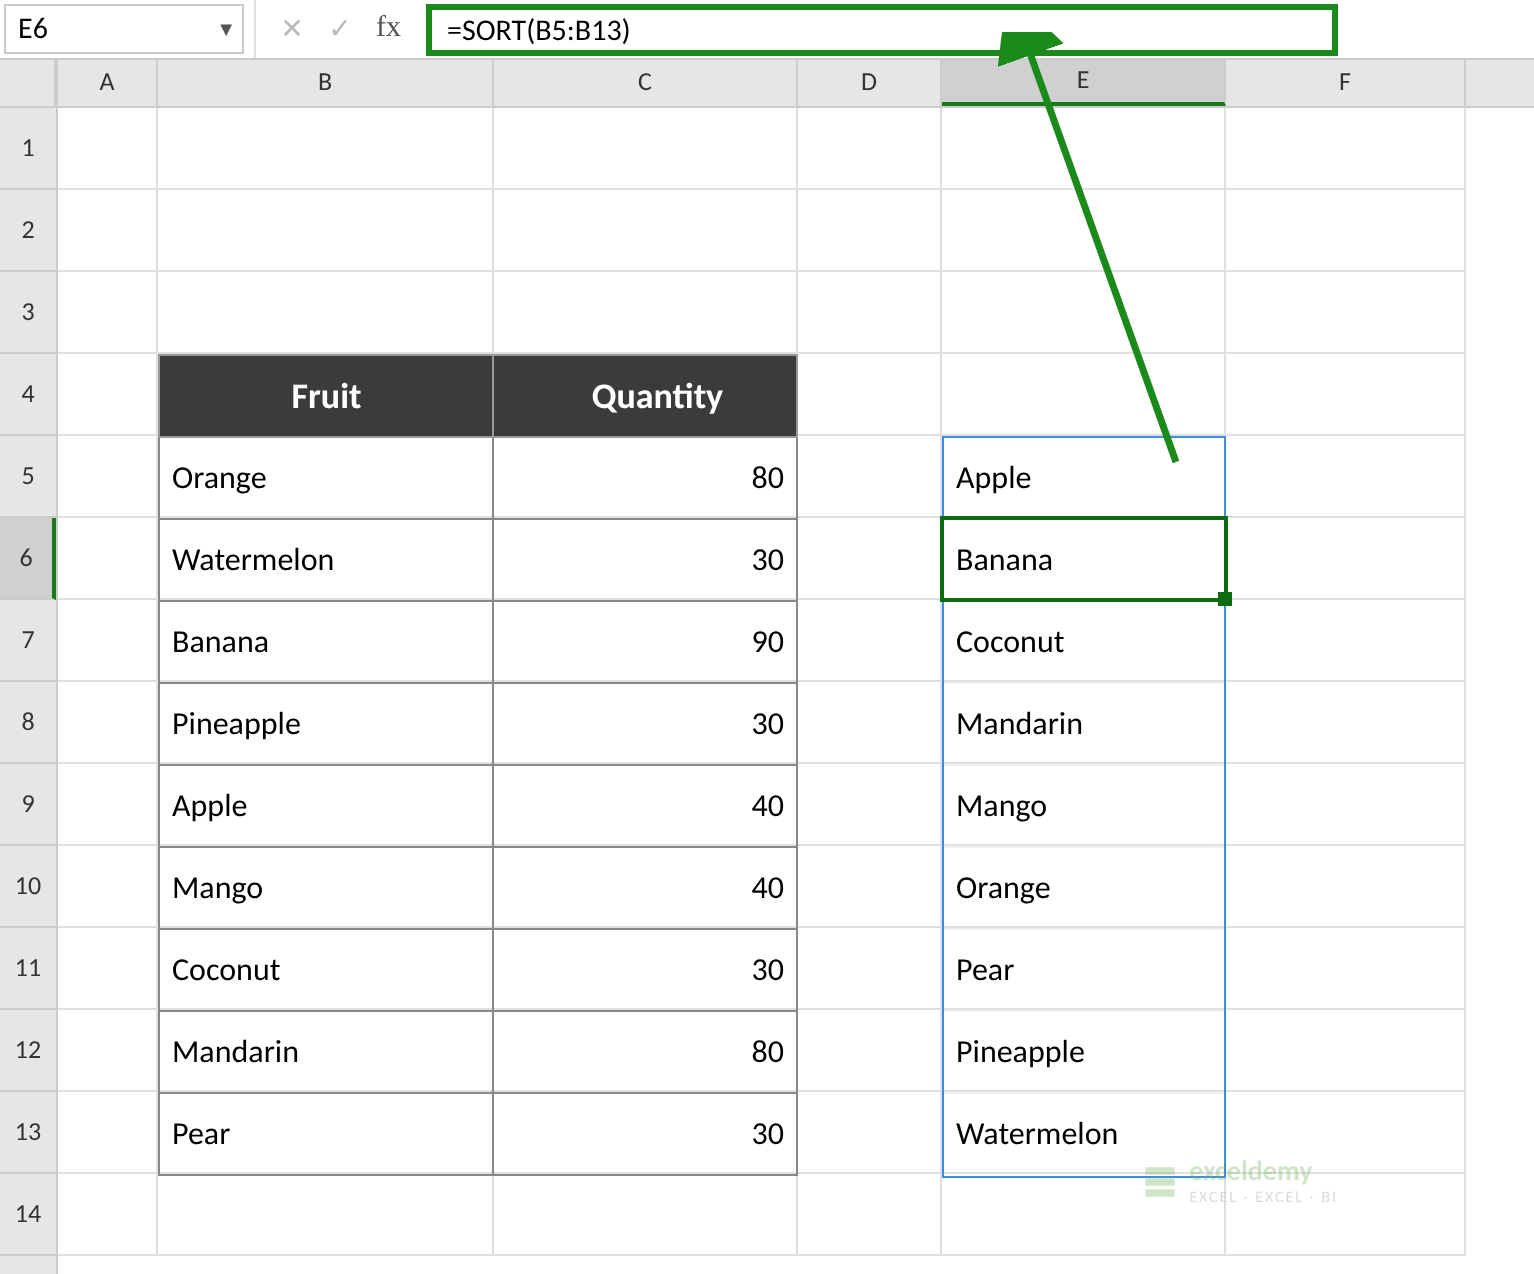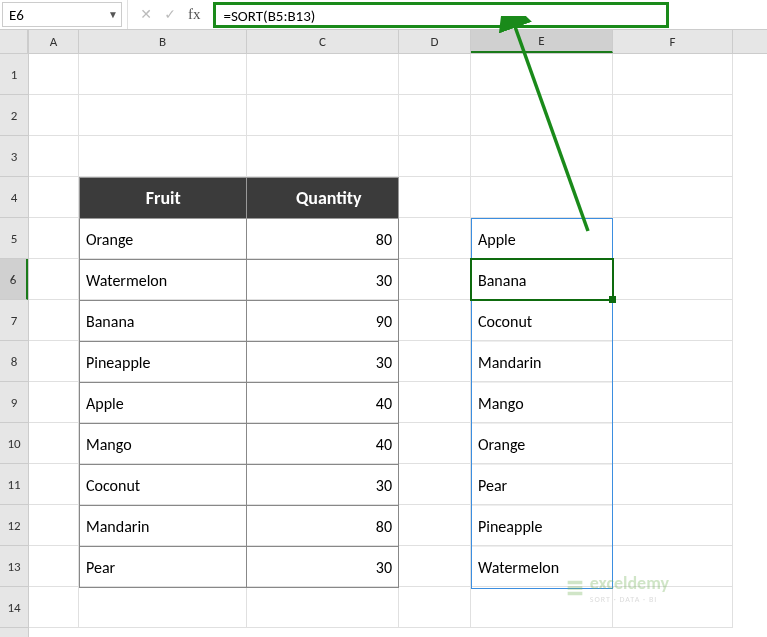--- a/index.html
+++ b/index.html
@@ -127,21 +127,21 @@
       pointer-events: none;
     }
     .watermark {
       position: absolute;
       right: 98px; bottom: 24px;
       display: flex; align-items: center;
       opacity: 0.35; color: #888;
       font-size: 12px;
     }
     .watermark svg { margin-right: 4px;}
-    .watermark .big { font-size: 18px; font-weight: bold; color: #7bb661;}
+    .watermark .big { font-size: 14px; font-weight: bold; color: #7bb661;}
     .watermark .sub { font-size: 8px; letter-spacing: 1px; color: #999;}
   </style>
 </head>
 <body>
 
 <div class="formula-bar">
   <div class="name-box">
     <span>E6</span>
     <span class="dd">▼</span>
   </div>
@@ -356,21 +356,21 @@
       <div class="selected-cell">
         <div class="fill-handle"></div>
       </div>
 
       <div class="watermark">
         <svg width="22" height="22" viewBox="0 0 24 24">
             <path fill="#7bb661" d="M4 4h16v4H4zM4 10h16v4H4zM4 16h16v4H4z"></path>
           </svg>
         <div>
           <div class="big">exceldemy</div>
-          <div class="sub">SORT · DATA · BI</div>
+          <div class="sub">EXCEL · EXCEL · BI</div>
         </div>
       </div>
     </div>
   </div>
 </div>
 
 <svg class="arrow-svg">
   <defs>
     <marker id="ah" markerWidth="12" markerHeight="12" refX="2" refY="5" orient="auto">
       <polygon points="0,0 10,5 0,10" fill="#1a8a1a"></polygon>

